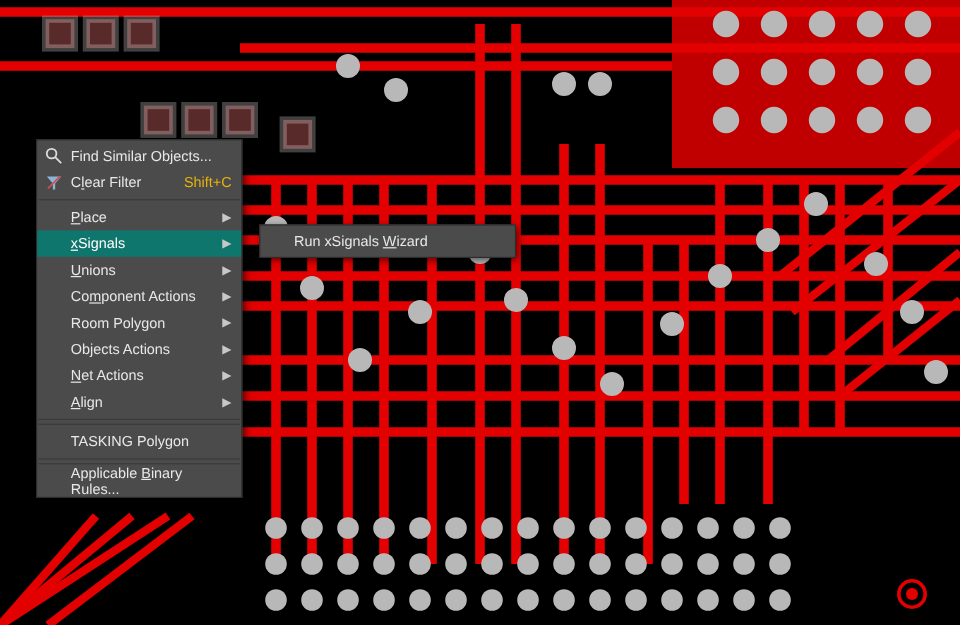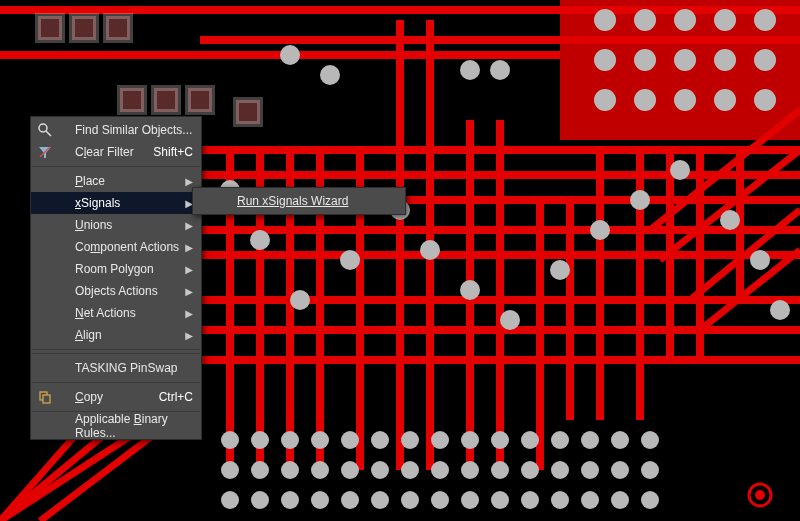--- a/index.html
+++ b/index.html
@@ -23,32 +23,32 @@
     color: #e8e8e8;
     border: 1px solid #2d2d2d;
     box-shadow: 2px 2px 6px rgba(0,0,0,.6);
     padding: 2px 0;
     width: 170px;
   }
   .menu-item {
     display: flex;
     align-items: center;
     height: 22px;
-    padding-left: 44px;
+    padding-left: 28px;
     padding-right: 8px;
     position: relative;
     cursor: default;
   }
   .menu-item.hover {
-    background: #0f172a;
+    background: #0f766e;
     color: #fff;
   }
   .menu-item .shortcut {
     margin-left: auto;
-    color: #ffffff;
+    color: #eab308;
   }
   .menu-item .arrow {
     margin-left: auto;
     font-size: 10px;
     color: #c8c8c8;
   }
   .menu-sep {
     height: 1px;
     background: #3a3a3a;
     margin: 3px 1px;
@@ -294,44 +294,34 @@
     <span><span class="underline">A</span>lign</span>
     <span class="arrow">▶</span>
   </div>
 
   <div class="menu-sep"></div>
 
 
   <div class="menu-sep"></div>
 
   <div class="menu-item">
-    <span>TASKING PinSwap</span>
-  </div>
-
-  <div class="menu-sep"></div>
-
-
-  <div class="menu-item">
-    <span class="ico">
-      <svg width="16" height="16">
-          <rect x="3" y="3" width="7" height="8" fill="none" stroke="#cfa54a" stroke-width="1.3"></rect>
-          <rect x="6" y="6" width="7" height="8" fill="#4b4b4b" stroke="#cfa54a" stroke-width="1.3"></rect>
-        </svg>
-    </span>
-    <span><span class="underline">C</span>opy</span>
-    <span class="shortcut">Ctrl+C</span>
-  </div>
+    <span>TASKING Polygon</span>
+  </div>
+
+  <div class="menu-sep"></div>
+
+
 
 
   <div class="menu-sep"></div>
 
 
   <div class="menu-item">
     <span>Applicable <span class="underline">B</span>inary Rules...</span>
   </div>
 
 </div>
 
-<div class="menu submenu" style="left:192px; top:187px;text-decoration:underline;">
+<div class="menu submenu" style="left:216px; top:187px;">
   <div class="menu-item">
     <span>Run xSignals <span class="underline">W</span>izard</span>
   </div>
 </div>
 
 </body></html>

